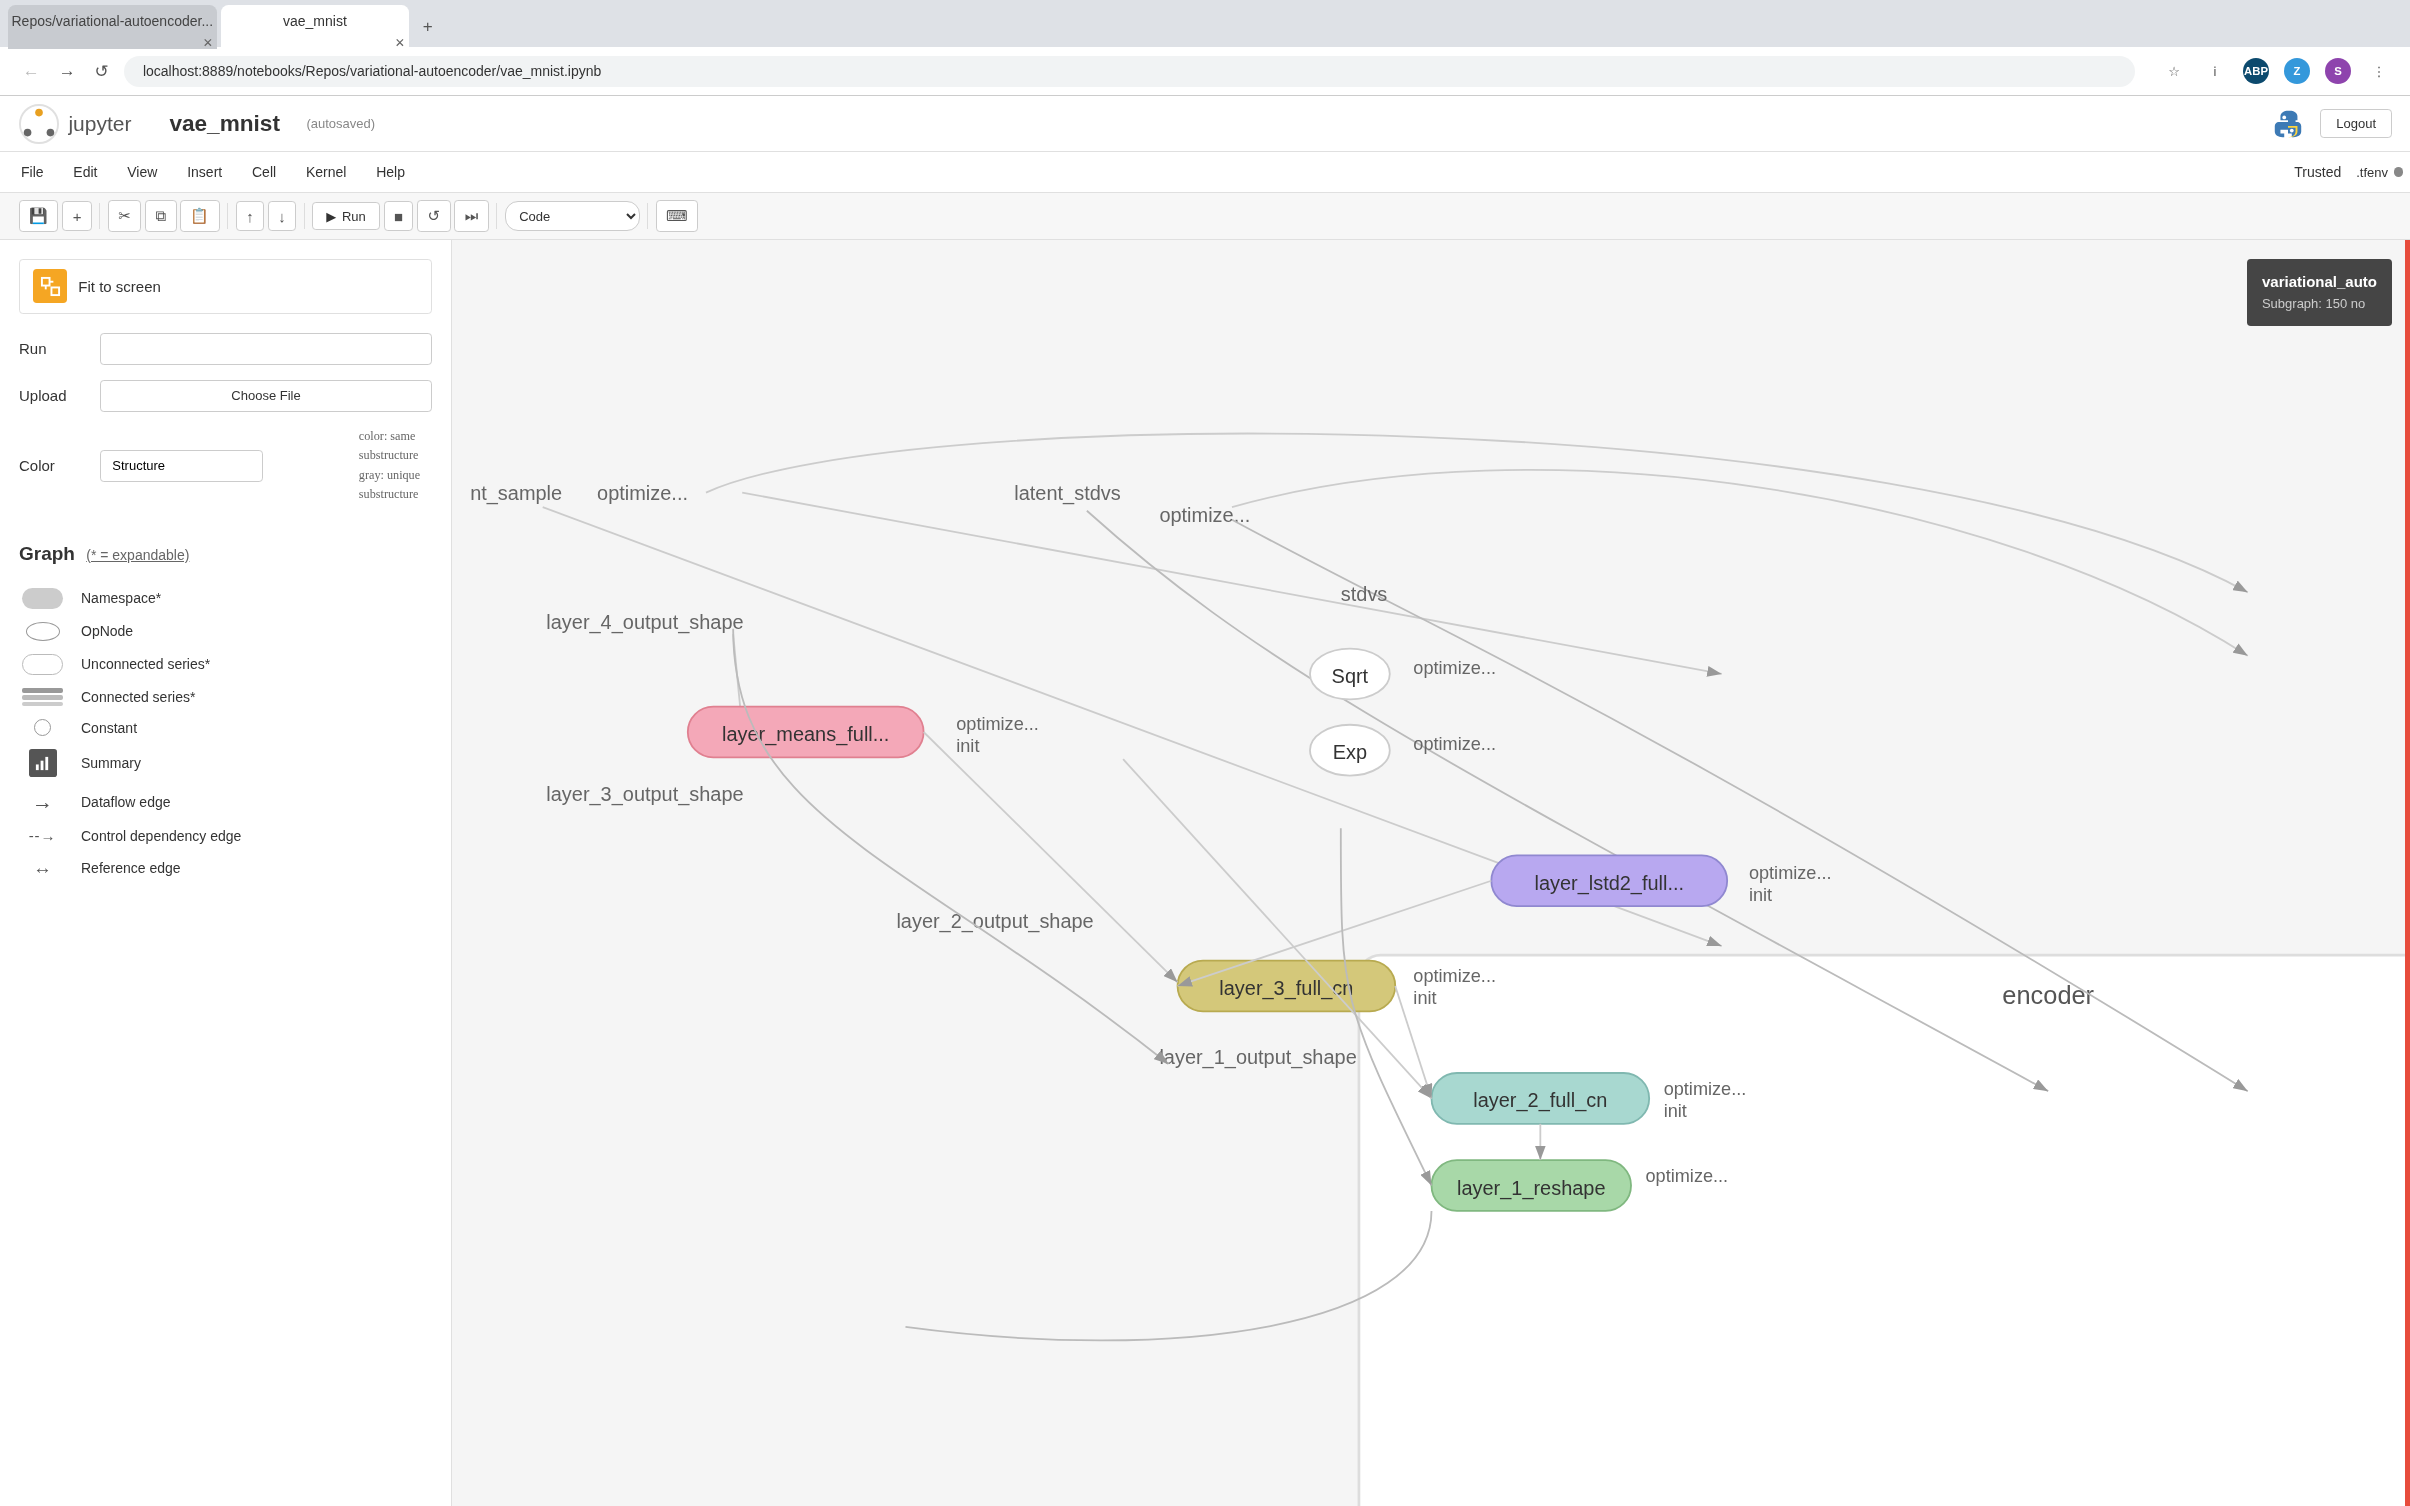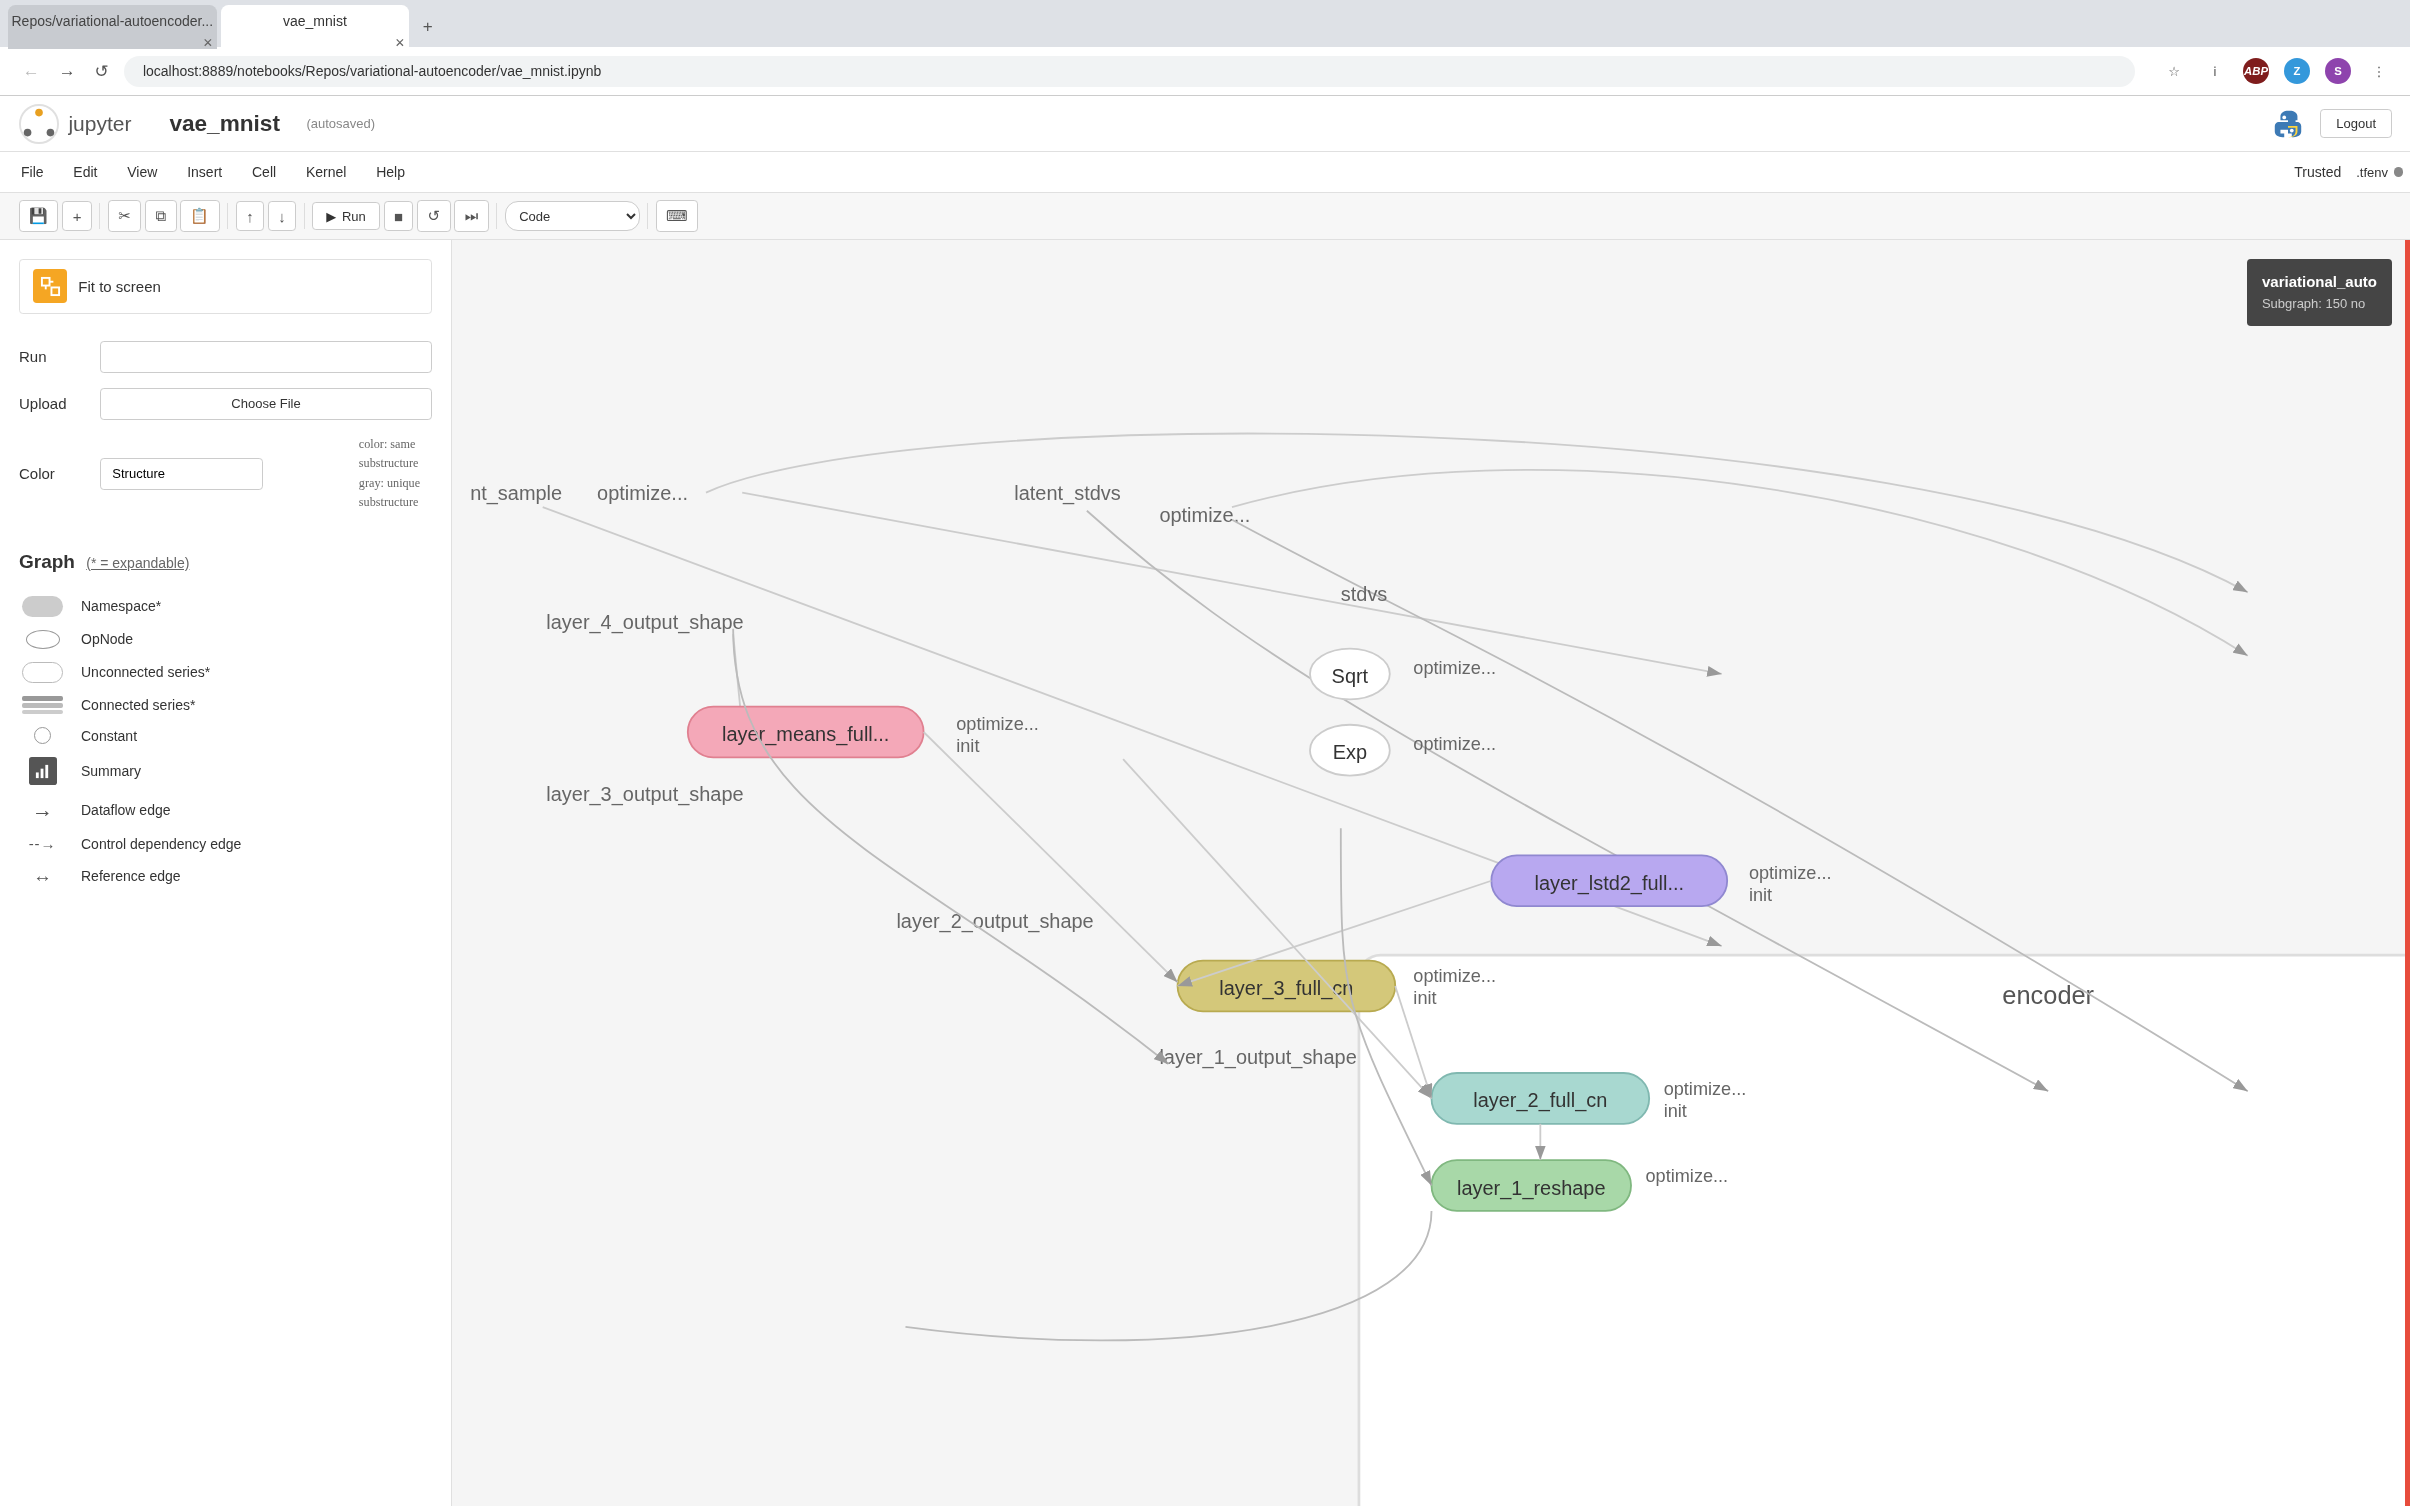--- a/index.html
+++ b/index.html
@@ -16,21 +16,21 @@
     .tab-favicon.vae { background: #f5a623; border-radius: 2.8px; }
     .tab-close { margin-left: auto; color: #666; cursor: pointer; font-size: 12.2px; }
     .new-tab-btn { width: 30px; height: 30px; border-radius: 50%; display: flex; align-items: center; justify-content: center; font-size: 17px; color: #555; cursor: pointer; }
 
     .address-bar { background: #ffffff; display: flex; align-items: center; padding: 5.6px 19px; height: 49px; gap: 11.3px; border-bottom: 0.9px solid #ccc; }
     .nav-btn { color: #555; font-size: 17px; cursor: pointer; padding: 3.8px; }
     .nav-btn.disabled { color: #bbb; }
     .url-bar { flex: 1; background: #f1f3f4; border-radius: 22.6px; padding: 7.5px 19px; font-size: 14px; color: #333; display: flex; align-items: center; gap: 7.5px; }
     .browser-icons { display: flex; gap: 15px; align-items: center; margin-left: 15px; }
     .browser-icon { width: 26px; height: 26px; border-radius: 50%; display: flex; align-items: center; justify-content: center; font-size: 13px; color: #555; cursor: pointer; }
-    .avatar-abp { background: #7f1d1d; color: white; font-size: 11.3px; font-weight: bold; font-style: italic; }
+    .avatar-abp { background: #0c4a6e; color: white; font-size: 11.3px; font-weight: bold; }
     .avatar-z { background: #3498db; color: white; font-size: 11.3px; font-weight: bold; }
     .avatar-s { background: #8e44ad; color: white; font-size: 11.3px; font-weight: bold; }
 
     
     .jupyter-header { background: #fff; border-bottom: 0.9px solid #e0e0e0; padding: 0 19px; display: flex; align-items: center; height: 56px; gap: 19px; }
     .jupyter-logo { display: flex; align-items: center; gap: 9.4px; }
     .jupyter-title { font-size: 21px; color: #555; font-weight: 300; }
     .notebook-name { font-size: 22.6px; font-weight: 600; color: #333; margin-left: 19px; }
     .autosaved { font-size: 13px; color: #888; margin-left: 7.5px; }
     .jupyter-right { margin-left: auto; display: flex; align-items: center; gap: 15px; }
@@ -51,21 +51,21 @@
     .run-btn { display: flex; align-items: center; gap: 5.6px; padding: 5.6px 13px; border: 0.9px solid #ccc; background: white; border-radius: 3.8px; cursor: pointer; font-size: 13px; color: #333; }
     .cell-type-select { padding: 5.6px 9.4px; border: 0.9px solid #ccc; background: white; border-radius: 13px; font-size: 13px; color: #333; min-width: 94px; }
 
     
     .main-area { display: flex; width: 100%; height: calc(1507px - 47px - 49px - 56px - 41px - 47px); position: relative; }
 
     
     .left-panel { width: 452px; background: white; border-right: 0.9px solid #e0e0e0; position: relative; z-index: 10; padding: 19px; }
 
     
-    .fit-to-screen-btn { display: flex; align-items: center; gap: 11.3px; padding: 9.4px 13px; border: 0.9px solid #e0e0e0; border-radius: 3.8px; cursor: pointer; margin-bottom: 27px; background: white; }
+    .fit-to-screen-btn { display: flex; align-items: center; gap: 11.3px; padding: 9.4px 13px; border: 0.9px solid #e0e0e0; border-radius: 3.8px; cursor: pointer; margin-bottom: 19px; background: white; }
     .fit-icon { width: 34px; height: 34px; background: #f5a623; border-radius: 3.8px; display: flex; align-items: center; justify-content: center; color: white; font-size: 17px; }
     .fit-label { font-size: 15px; color: #333; }
 
     
     .control-row { display: flex; align-items: center; margin-bottom: 15px; gap: 15px; }
     .control-label { font-size: 15px; color: #333; min-width: 66px; }
     .control-select { flex: 1; padding: 7.5px 11.3px; border: 0.9px solid #ccc; border-radius: 3.8px; font-size: 13px; background: white; appearance: none; cursor: pointer; }
     .choose-file-btn { flex: 1; padding: 7.5px 15px; border: 0.9px solid #ccc; border-radius: 3.8px; background: white; cursor: pointer; font-size: 13px; color: #333; text-align: center; }
     .color-desc { font-size: 12.2px; color: #666; padding-left: 81px; line-height: 1.6; font-family: Liberation Serif, serif; }
 

